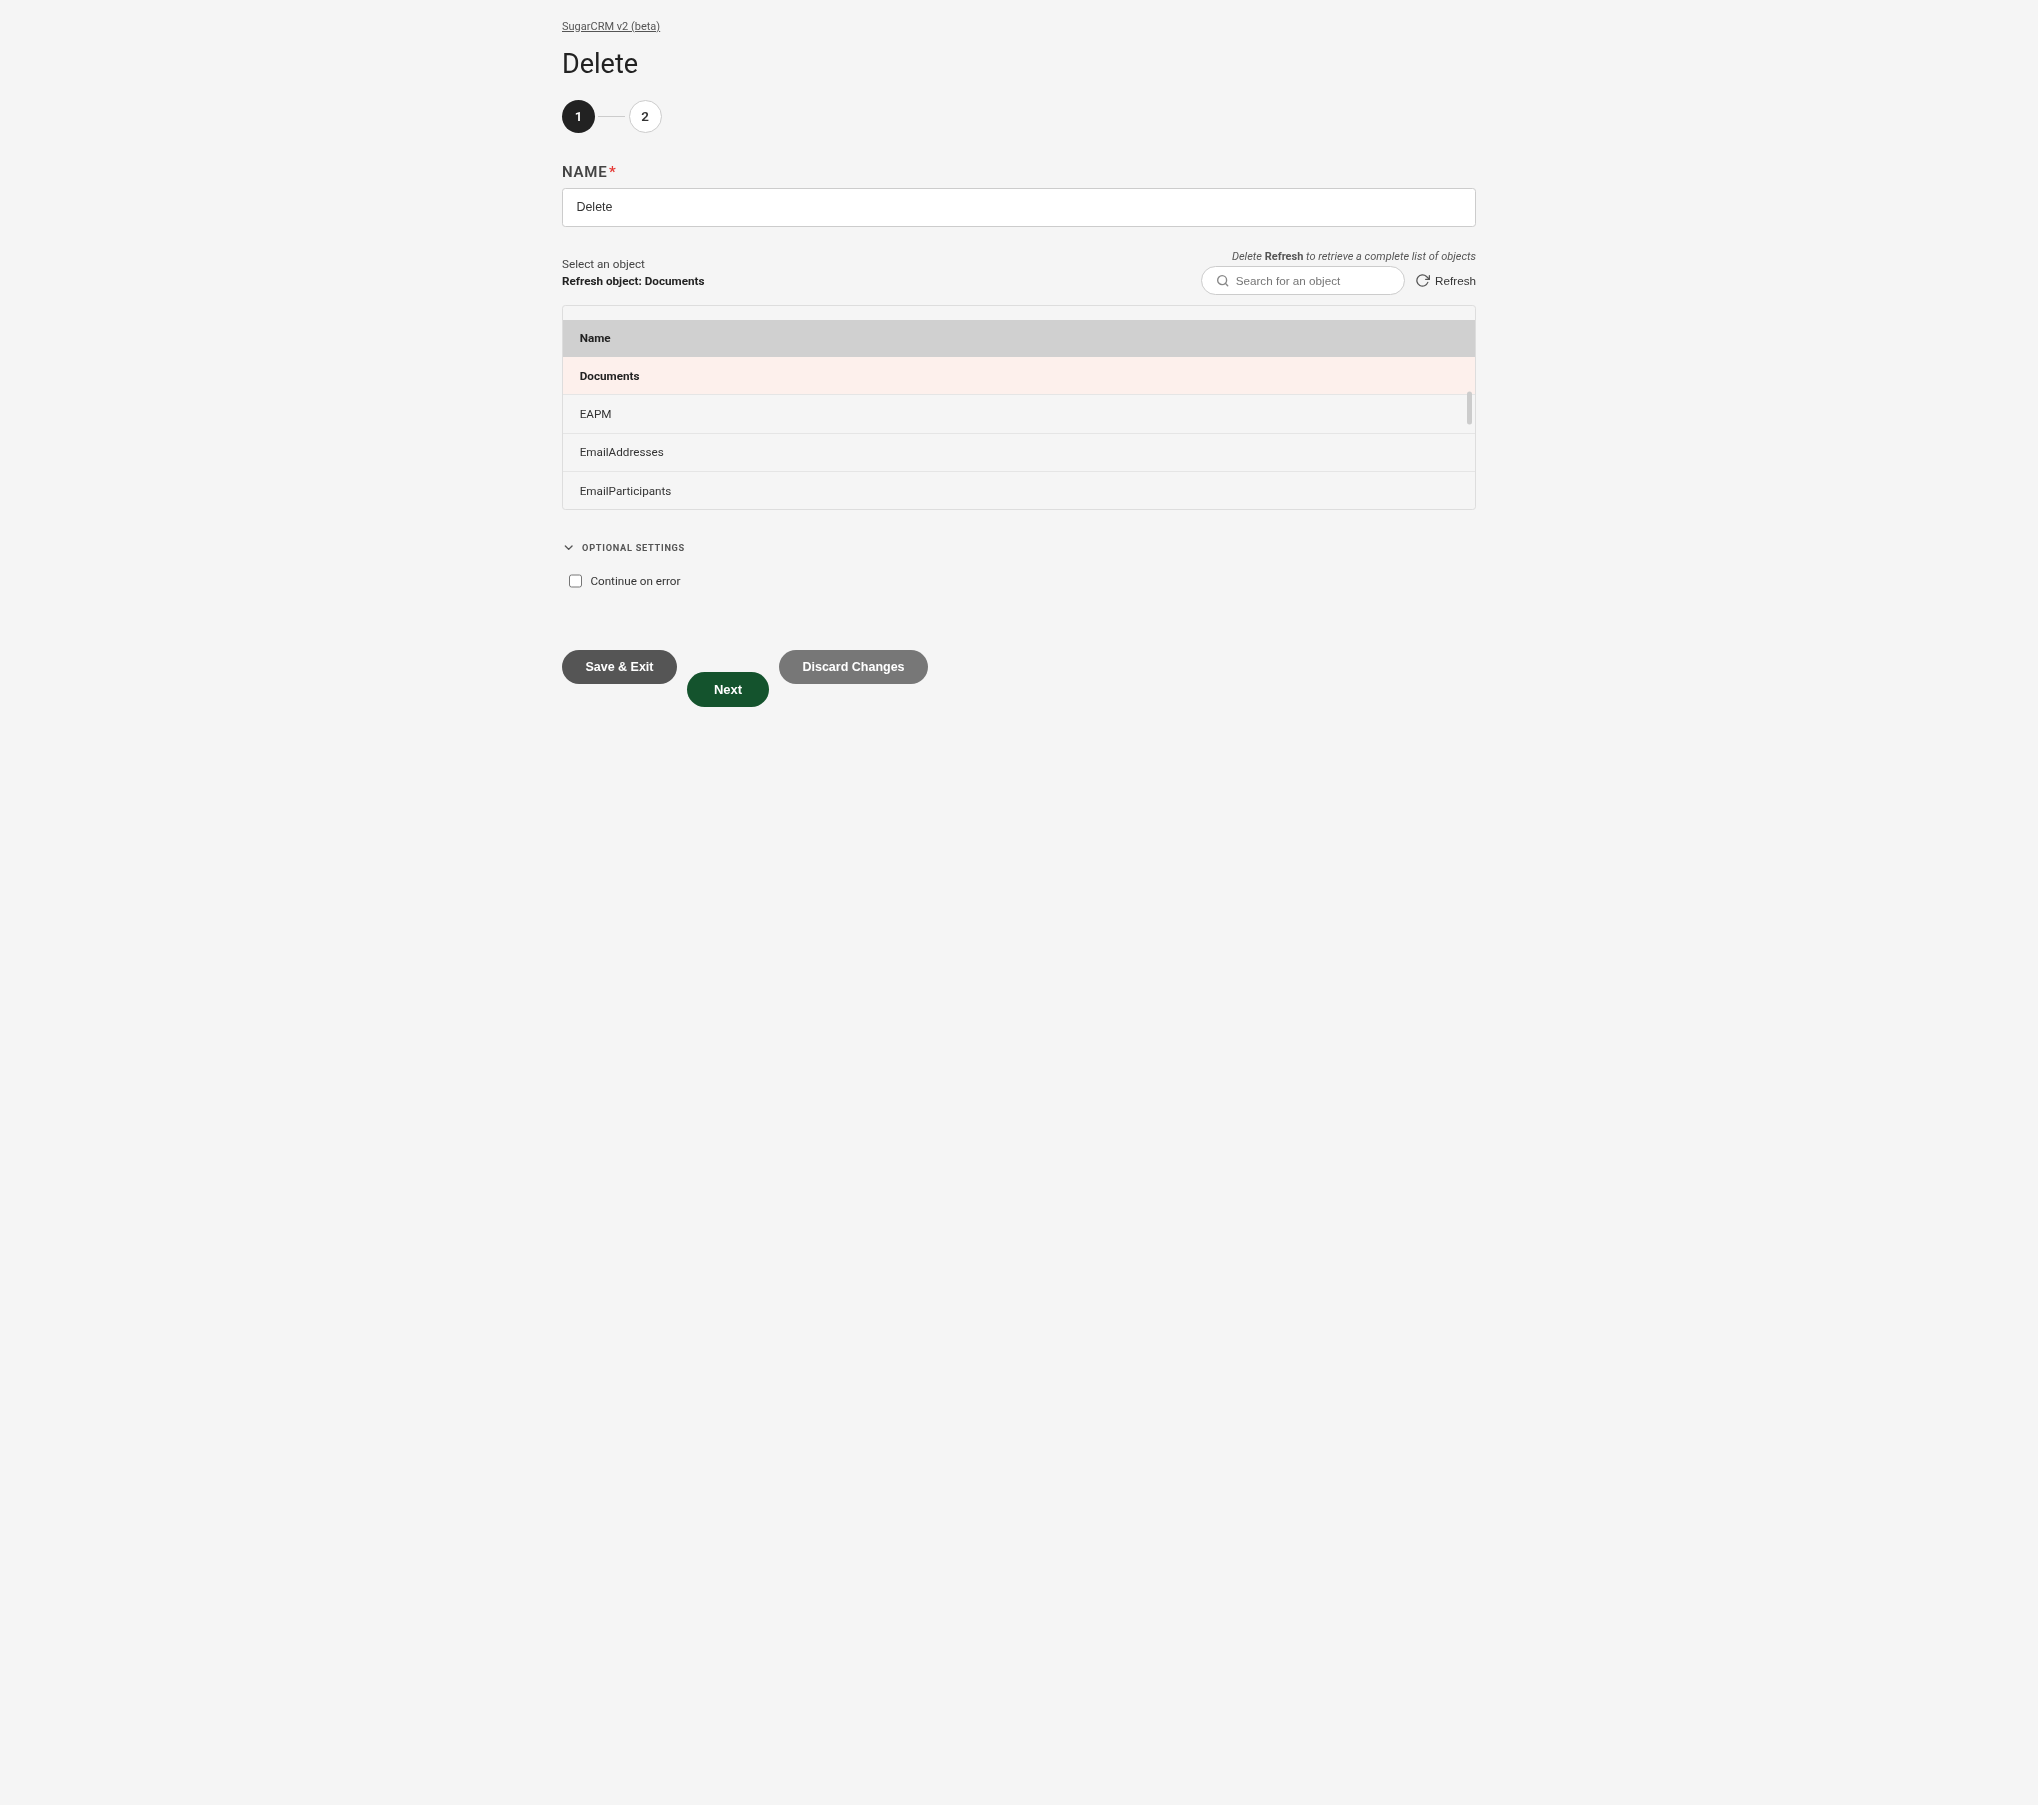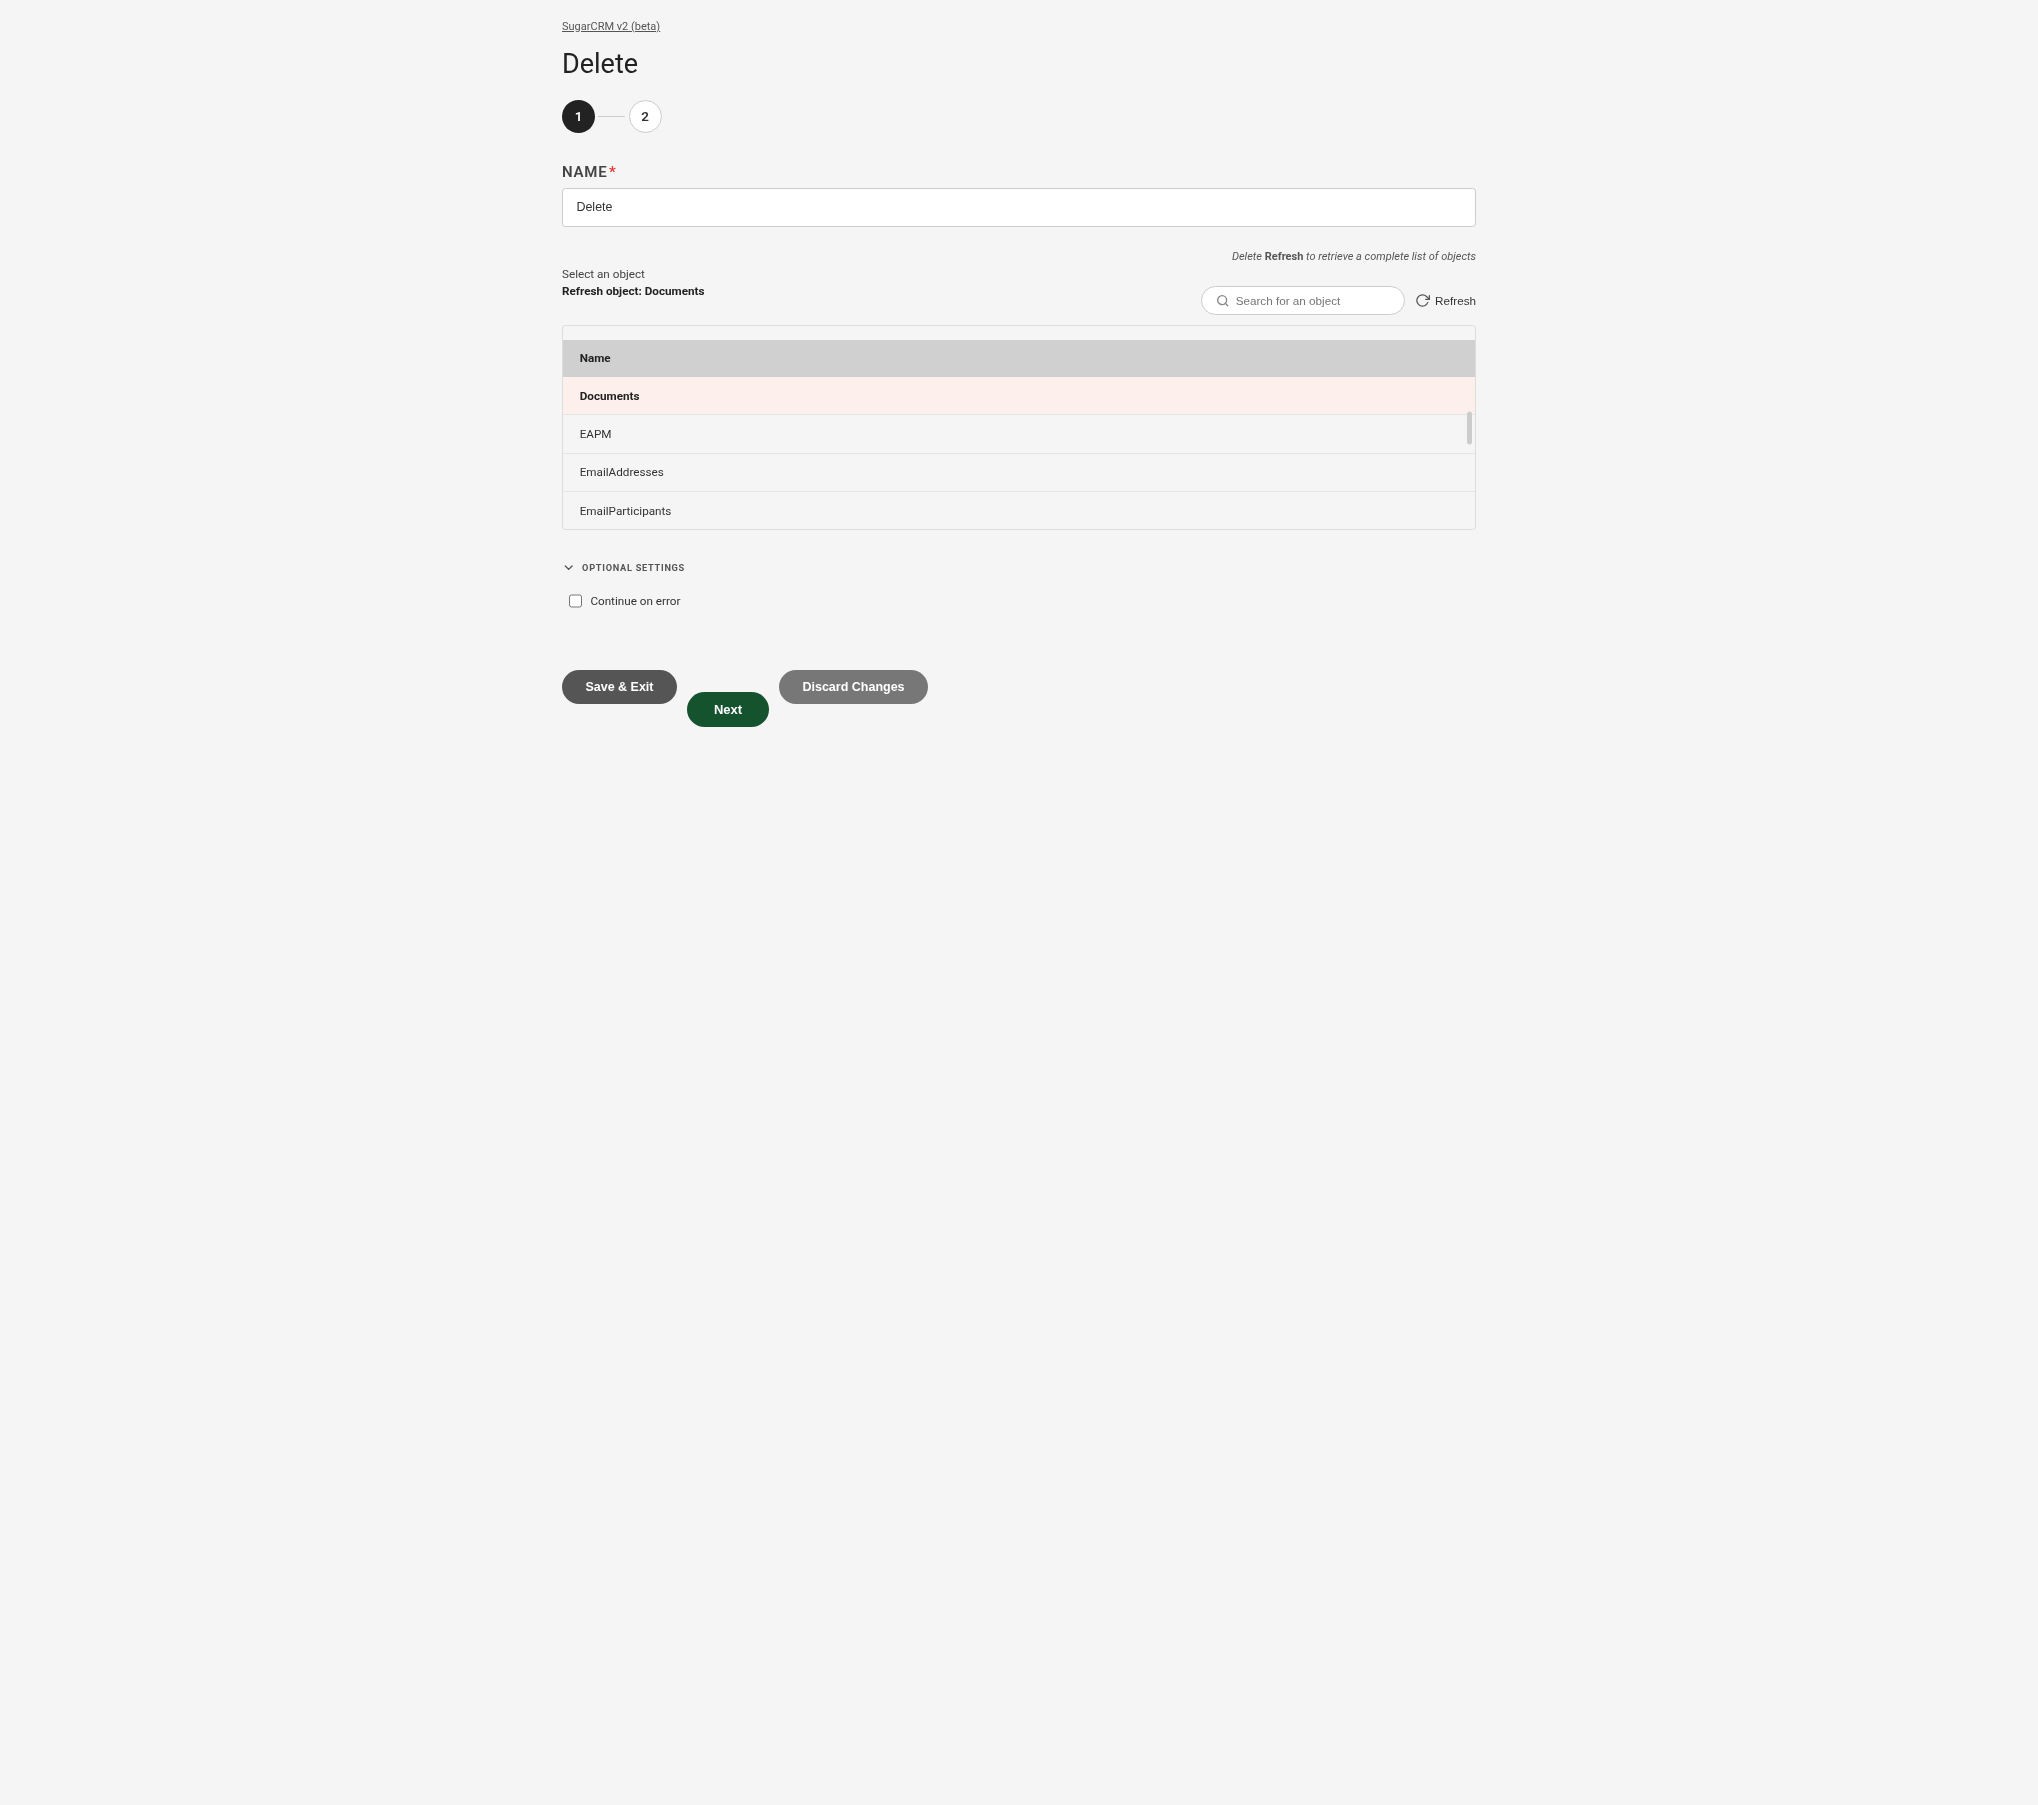--- a/index.html
+++ b/index.html
@@ -104,21 +104,21 @@
       font-style: italic;
     }
     .refresh-hint b {
       font-style: normal;
       font-weight: 700;
     }
     .search-refresh-row {
       display: flex;
       align-items: center;
       gap: 10px;
-      margin-top: 23px;
+      margin-top: 3px;
     }
     .search-box {
       display: flex;
       align-items: center;
       border: 1.3px solid #ccc;
       border-radius: 20px;
       padding: 6.7px 13.4px;
       background: #fff;
       flex: 1;
       max-width: 401px;

